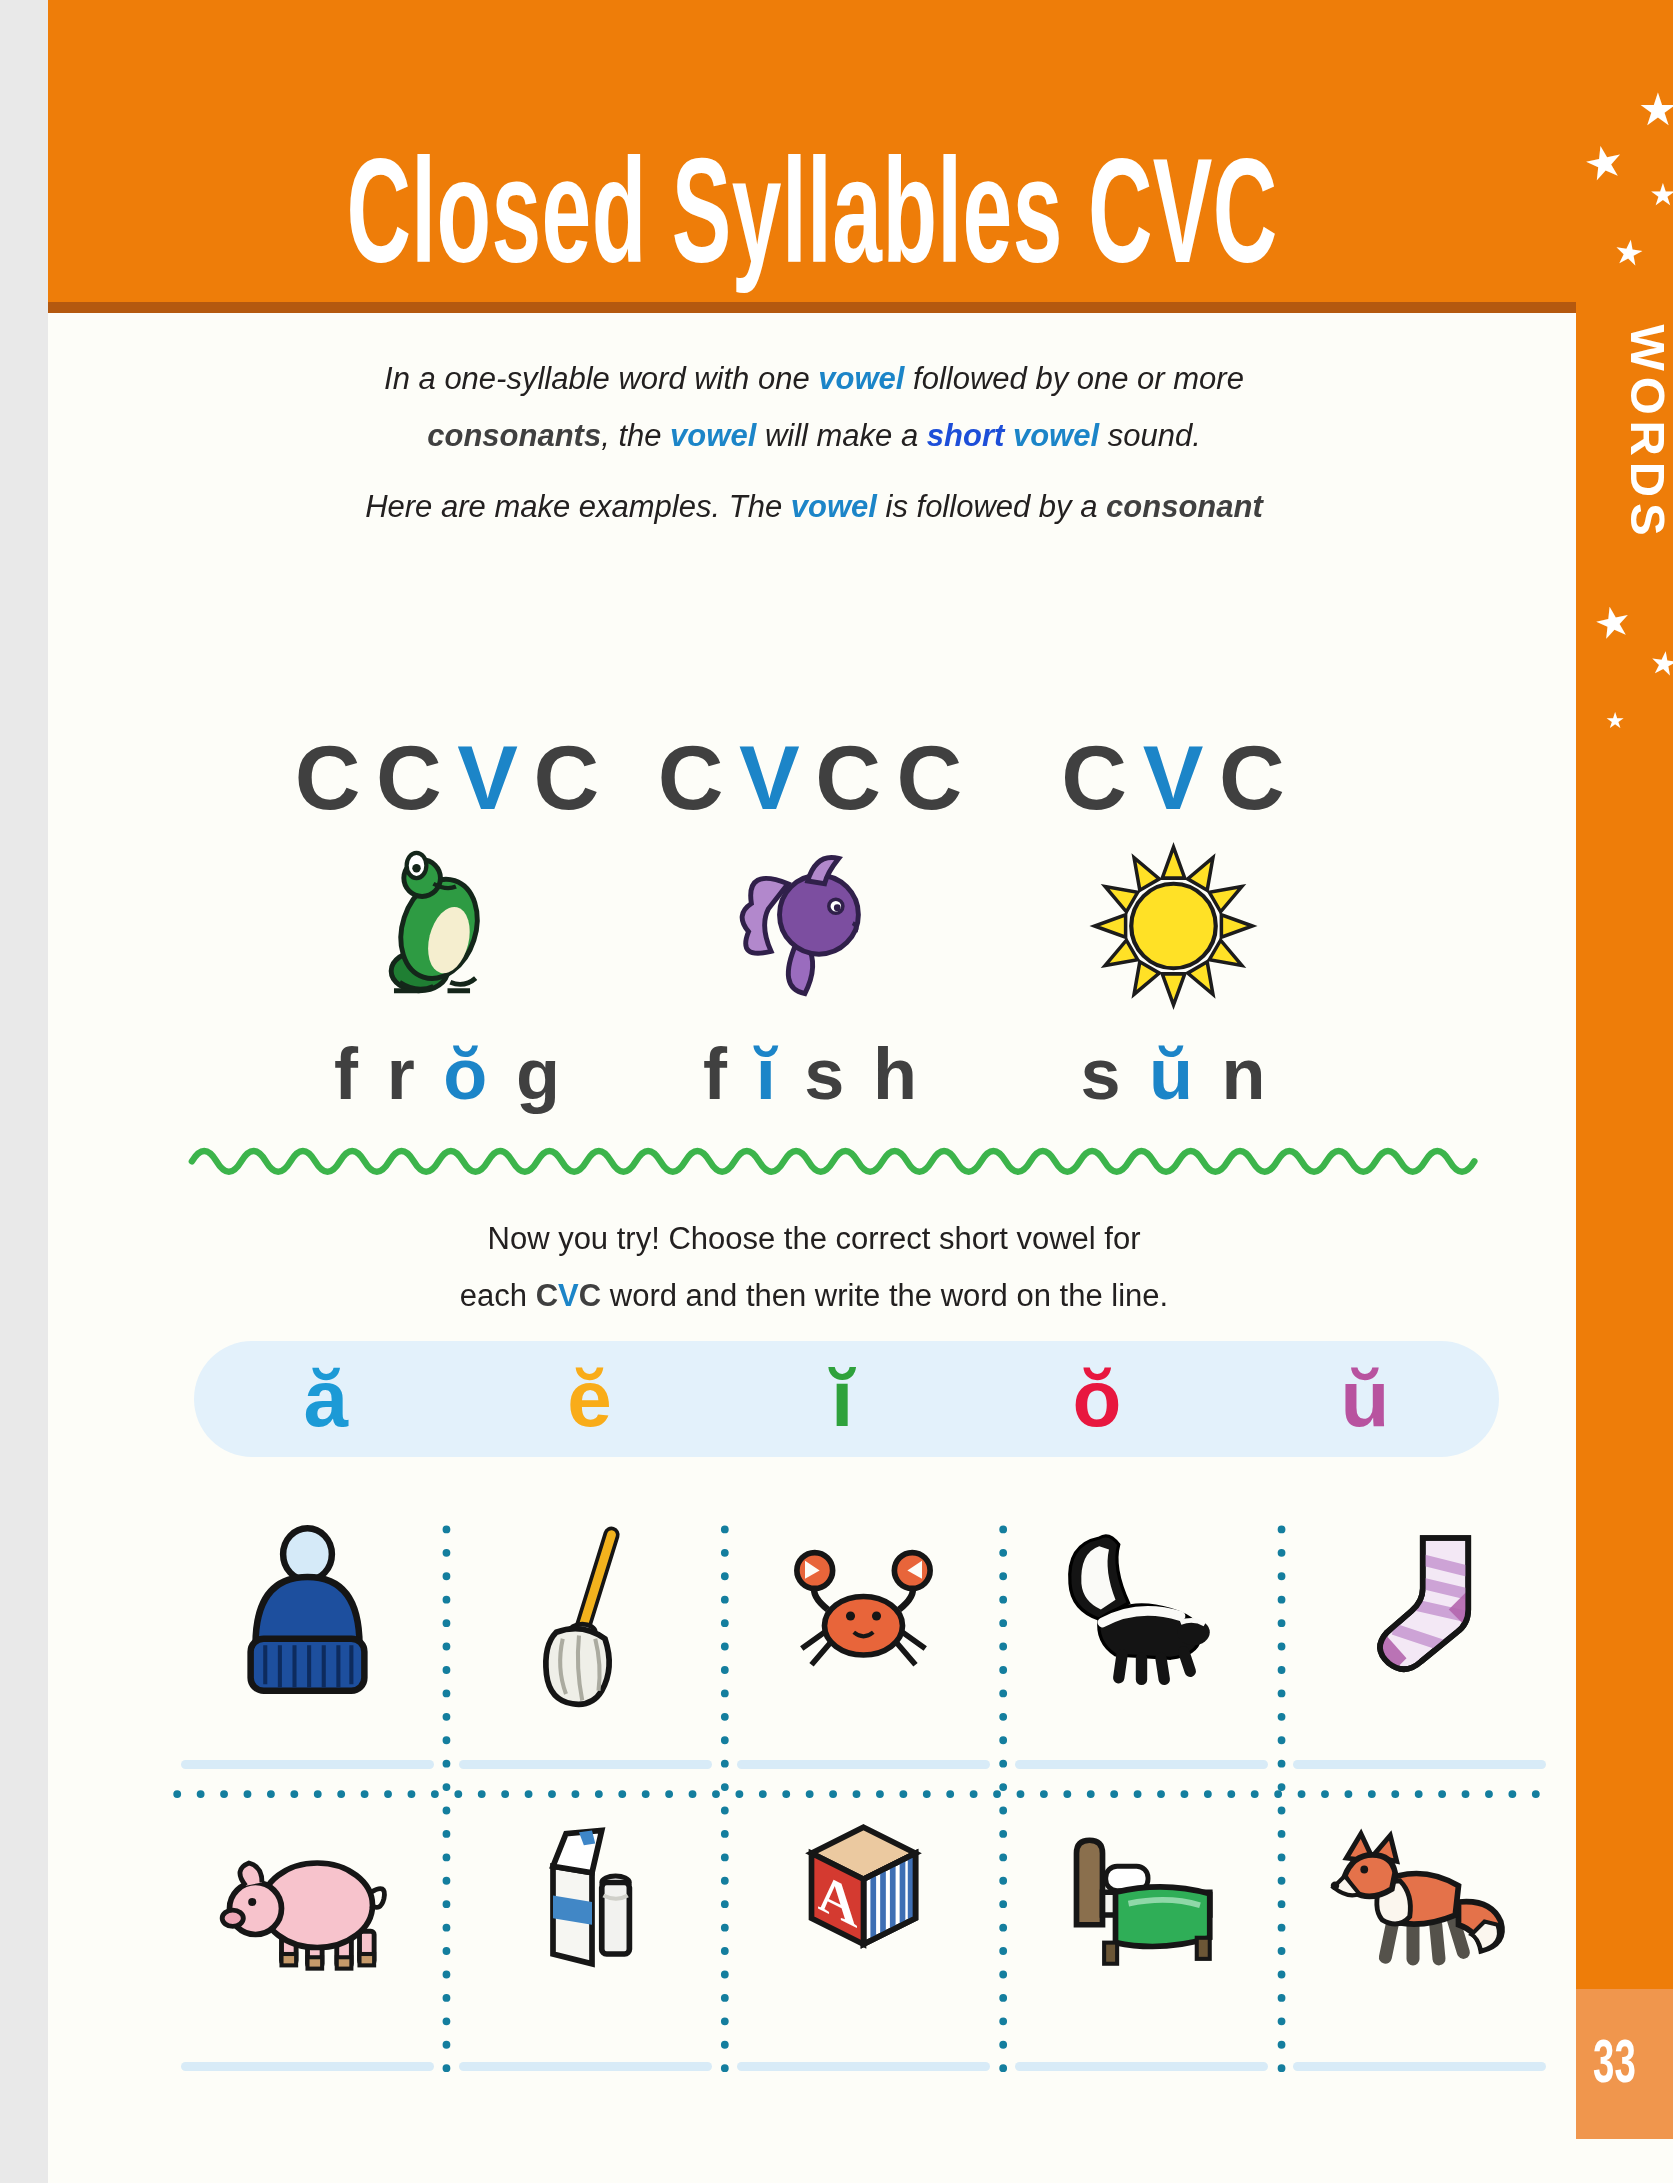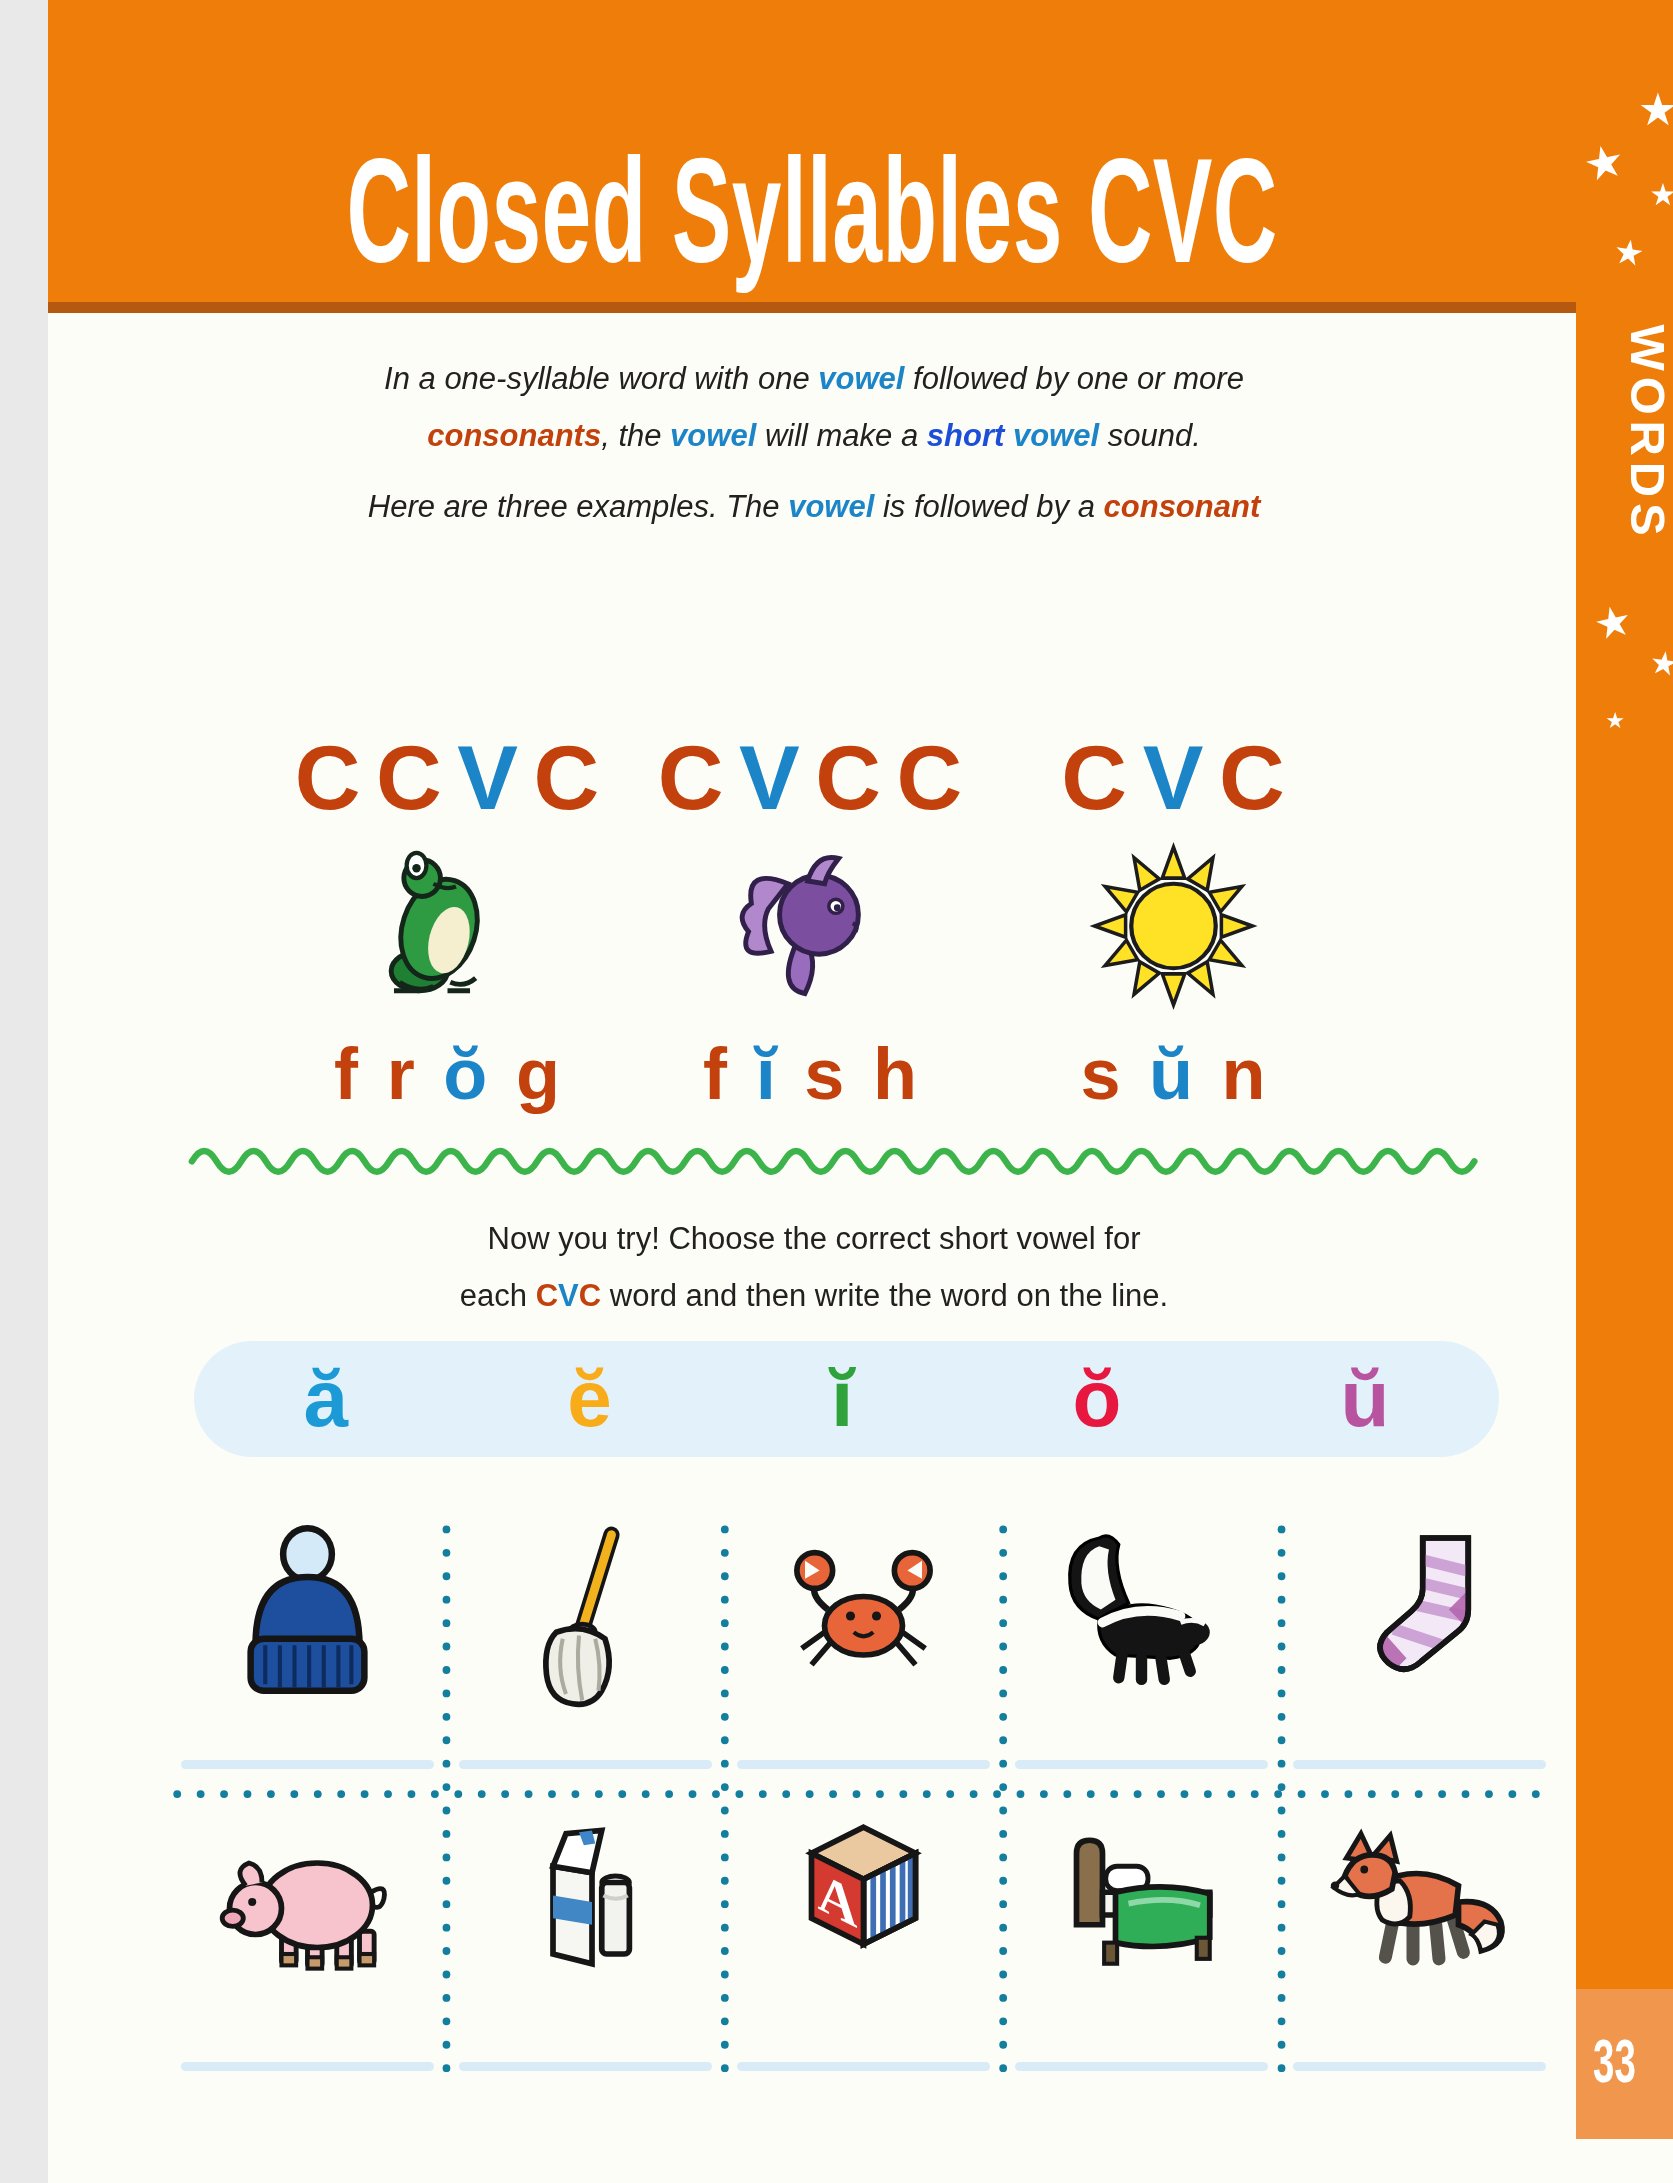--- a/index.html
+++ b/index.html
@@ -23,21 +23,21 @@
   .star{position:absolute;color:#fff;line-height:1;}
   
   .intro,.practice{position:absolute;left:39px;width:1454px;text-align:center;font-size:31px;}
   .intro{top:350px;}
   .practice{top:1210px;}
   .line{line-height:57px;white-space:nowrap;}
   .para{margin-bottom:14.3px;font-style:italic;}
   .seg{white-space:pre-wrap;}
   .plain{color:#232020;}
   .blue{color:#1C85C8;font-weight:700;}
-  .red{color:#c2410c;font-weight:700;}
+  .red{color:#404040;font-weight:700;}
   .bold{color:#1d4ed8;font-weight:700;}
   
   .examples{position:absolute;left:84px;top:732px;width:1356px;display:flex;justify-content:center;}
   .example{width:363px;display:flex;flex-direction:column;align-items:center;}
   .pattern{font-size:91px;font-weight:bold;line-height:1;}
   .pattern .seg{margin:0 7.8px;}
   .example-icon{width:169px;height:172px;margin-top:17px;}
   .word{font-size:72px;font-weight:bold;line-height:1;margin-top:26px;}
   .word .seg{margin:0 14.3px;}
   
@@ -82,21 +82,21 @@
   <span class="star" style="left:1565px;top:625px;font-size:42px;transform:translate(-50%,-55%) rotate(-12deg);">★</span>
   <span class="star" style="left:1616px;top:665px;font-size:32px;transform:translate(-50%,-55%) rotate(8deg);">★</span>
   <span class="star" style="left:1567px;top:722px;font-size:22px;transform:translate(-50%,-55%);">★</span>
 
   <div class="intro">
     <div class="para">
       <div class="line"><span class="seg plain">In a one-syllable word with one </span><span class="seg blue">vowel</span><span class="seg plain"> followed by one or more</span></div>
       <div class="line"><span class="seg red">consonants</span><span class="seg plain">, the </span><span class="seg blue">vowel</span><span class="seg plain"> will make a </span><span class="seg bold">short</span><span class="seg plain"> </span><span class="seg blue">vowel</span><span class="seg plain"> sound.</span></div>
     </div>
     <div class="para">
-      <div class="line"><span class="seg plain">Here are three examples. The </span><span class="seg blue">vowel</span><span class="seg plain"> is followed by a </span><span class="seg red">consonant</span></div>
+      <div class="line"><span class="seg plain">Here are make examples. The </span><span class="seg blue">vowel</span><span class="seg plain"> is followed by a </span><span class="seg red">consonant</span></div>
     </div>
   </div>
 
   <div class="examples">
 
     <div class="example">
       <div class="pattern"><span class="seg red">C</span><span class="seg red">C</span><span class="seg blue">V</span><span class="seg red">C</span></div>
       <svg class="example-icon" viewBox="0 0 120 120">
         <ellipse cx="40" cy="92" rx="20" ry="14" fill="#1F7F33" stroke="#14261a" stroke-width="3.5"></ellipse>
         <ellipse cx="54" cy="62" rx="26" ry="36" transform="rotate(18 54 62)" fill="#2E9B43" stroke="#14261a" stroke-width="3.5"></ellipse>

